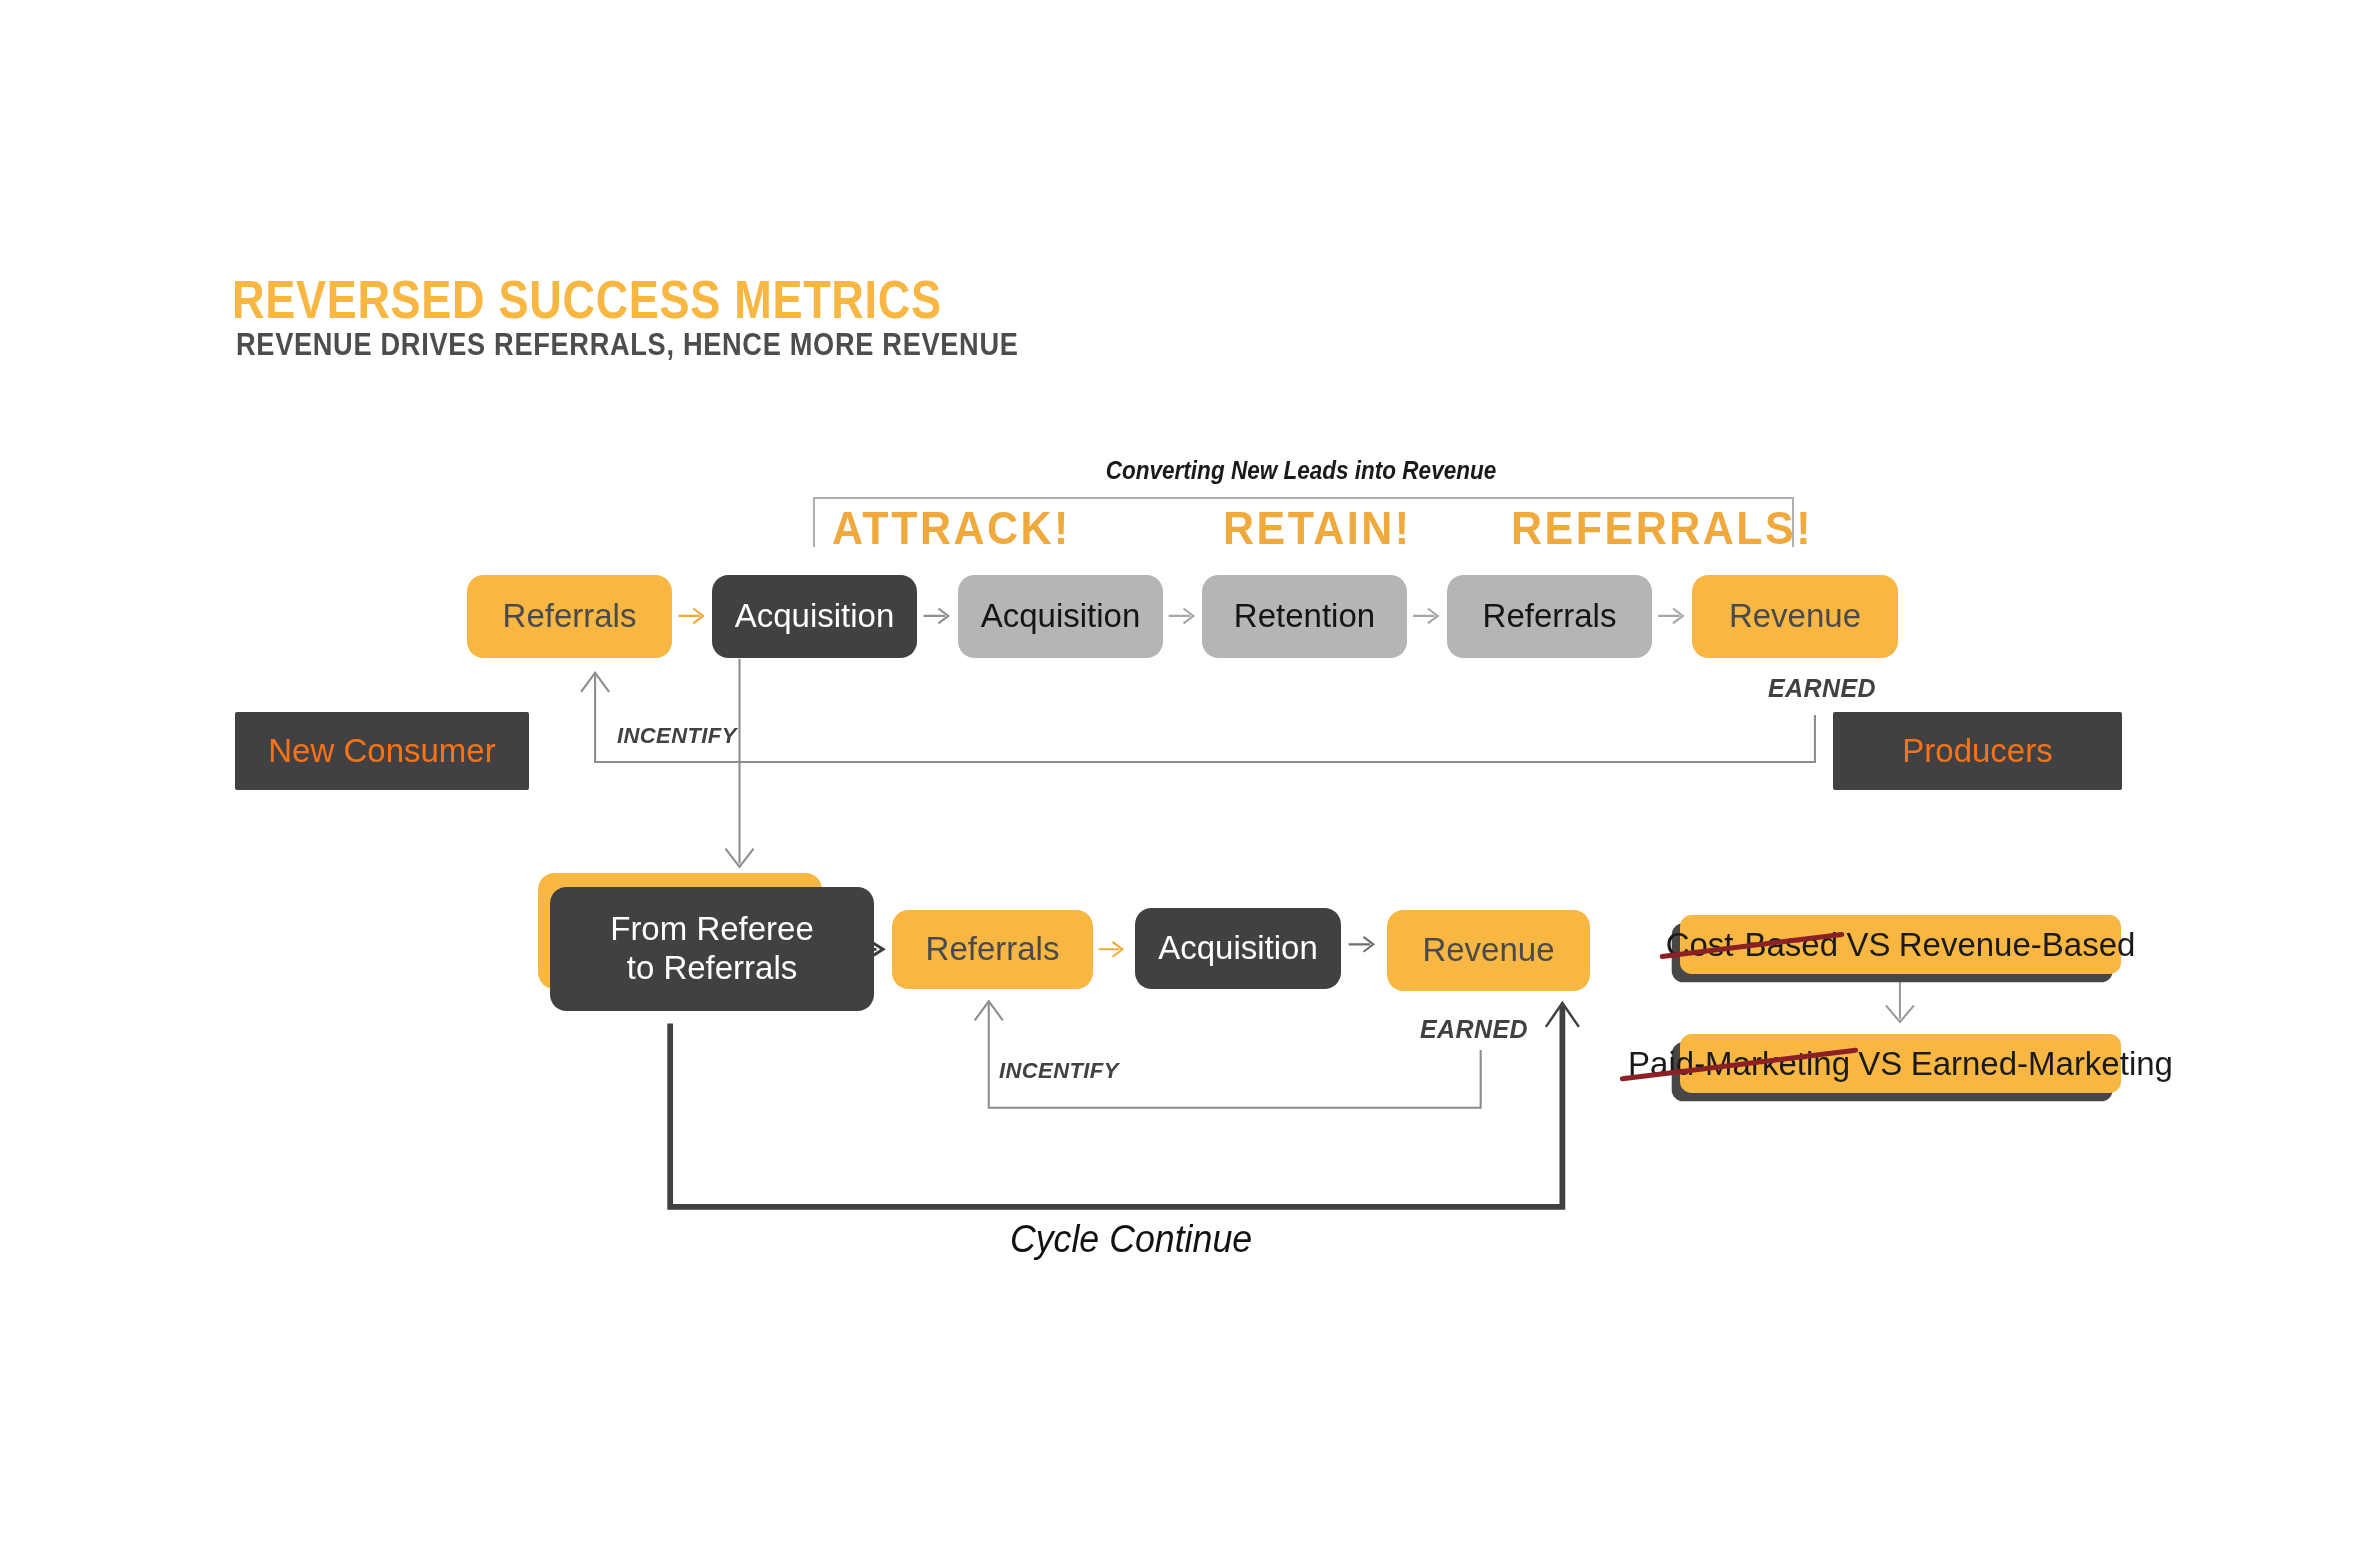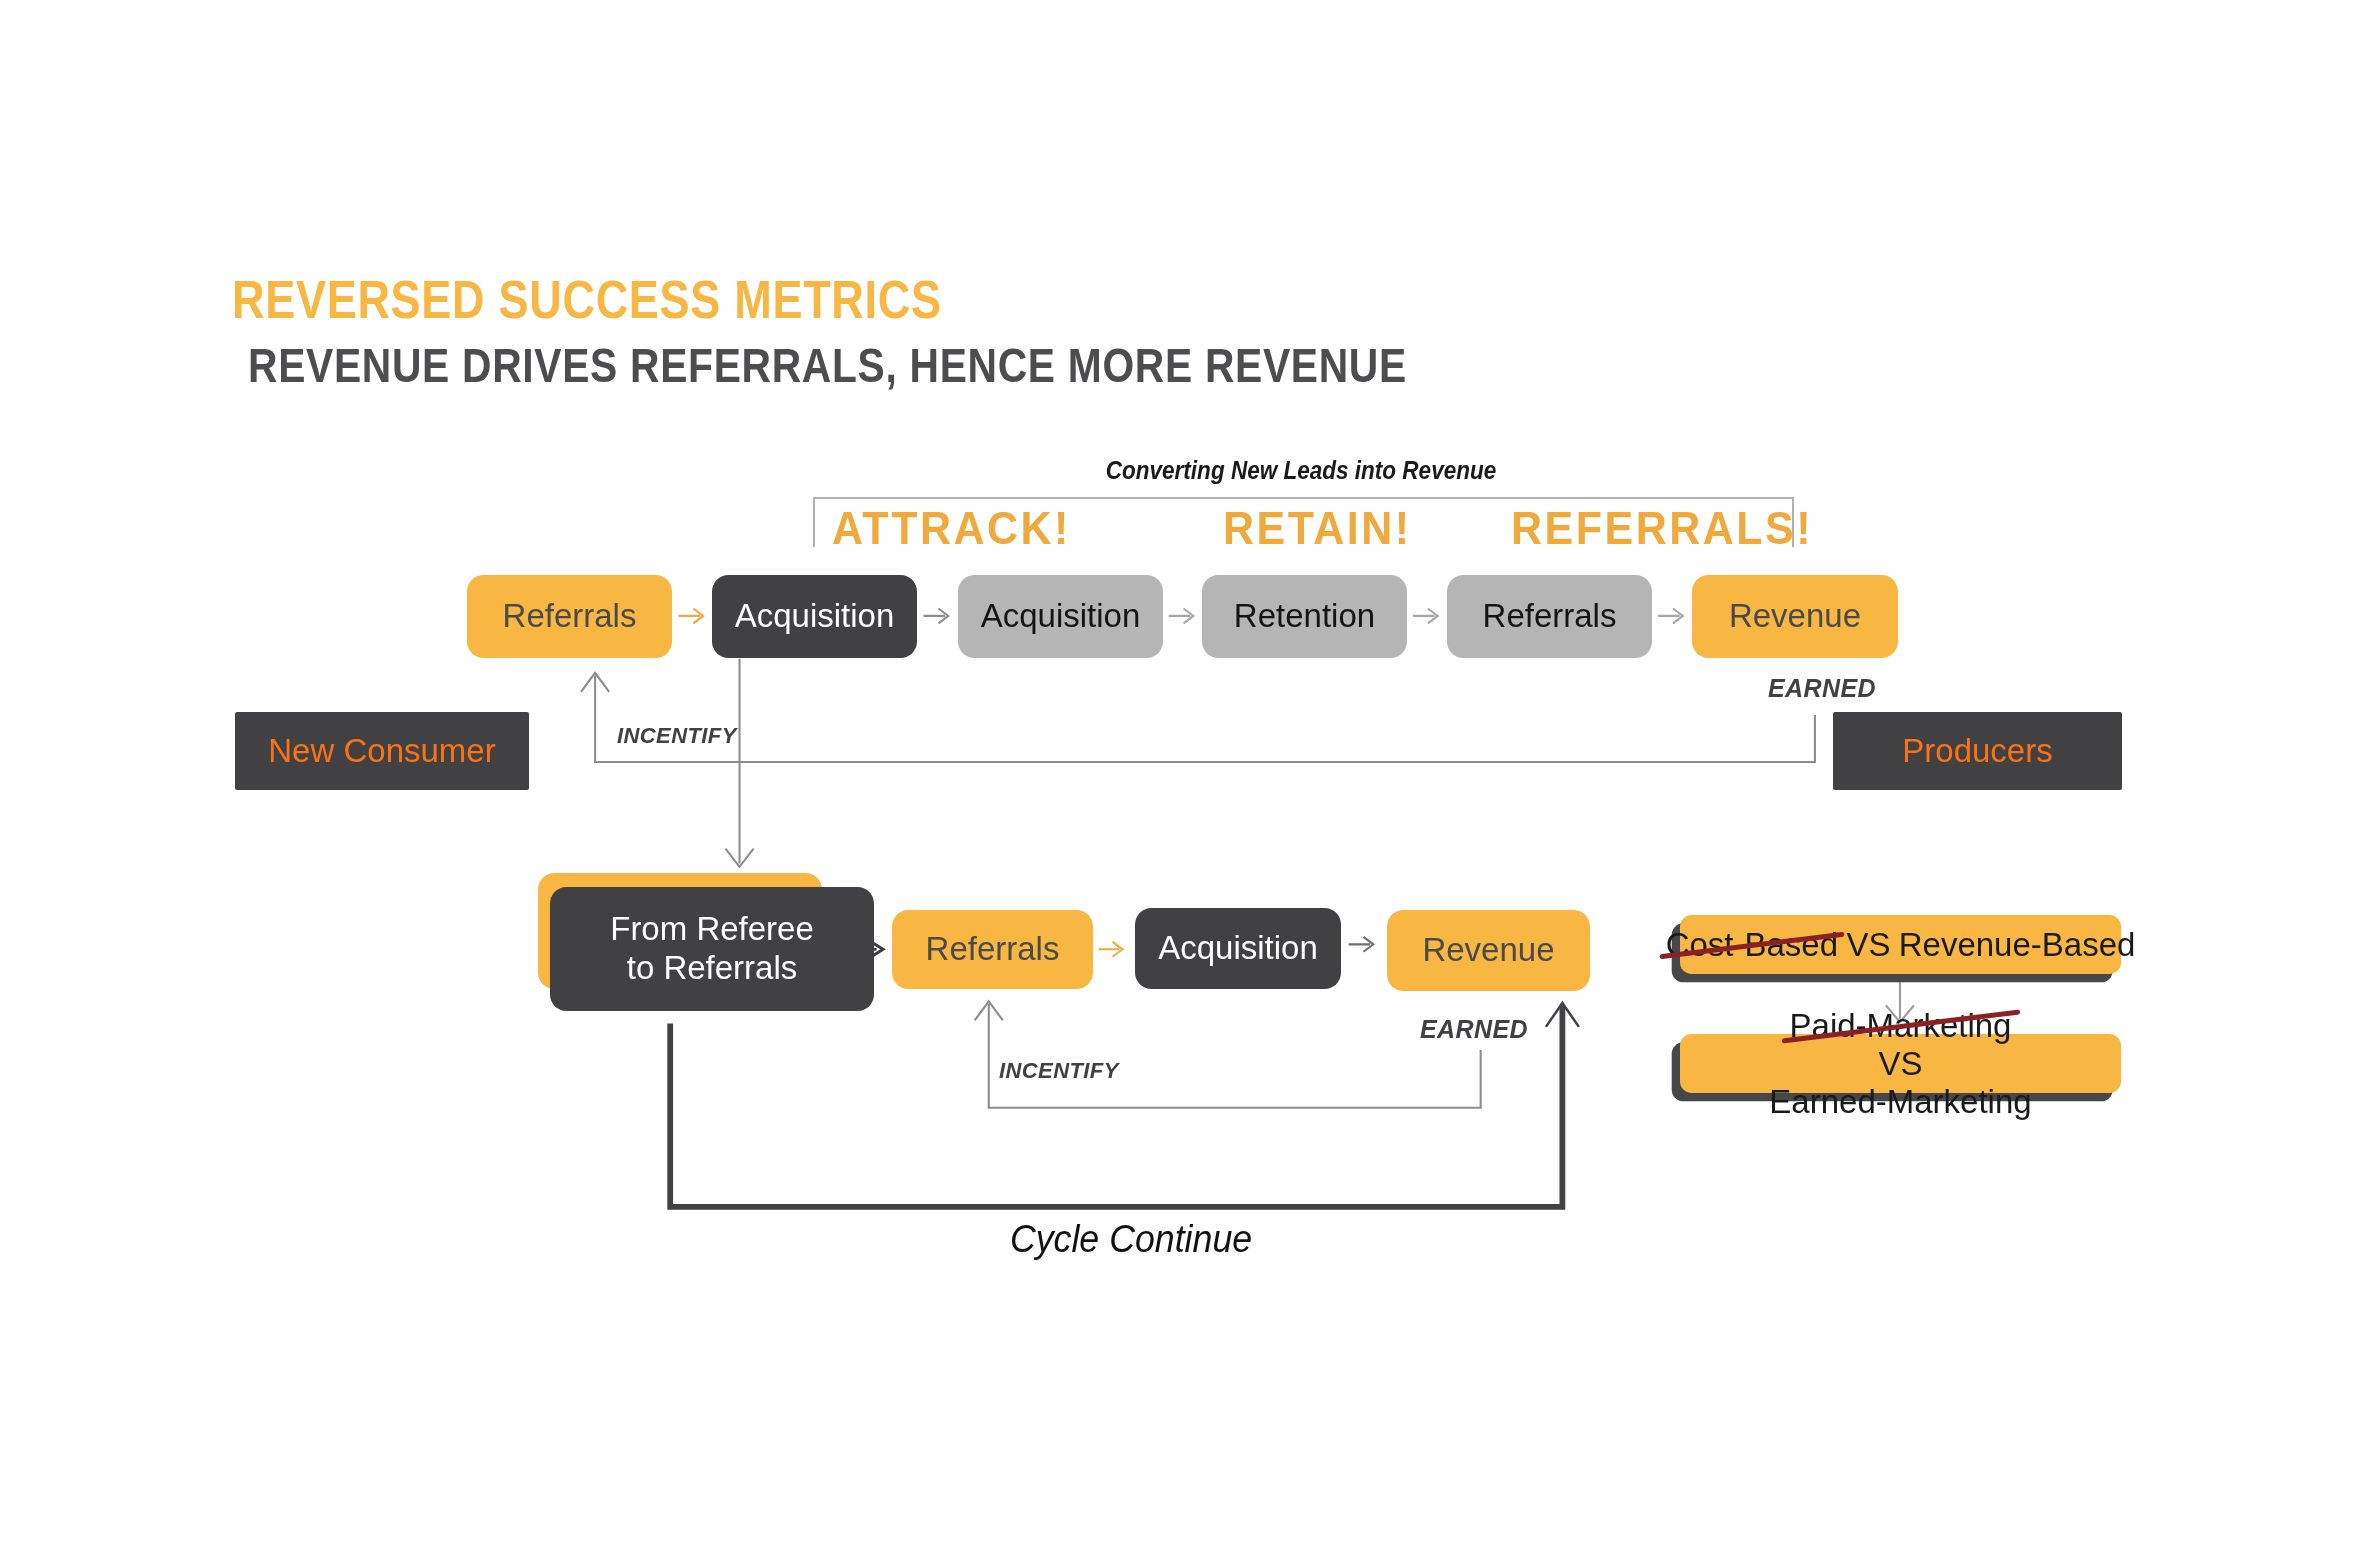--- a/index.html
+++ b/index.html
@@ -1,21 +1,21 @@
 <!DOCTYPE html>
 <html style="--yellow: #F8B742; --yellow-deep: #F0A93C; --dark: #414042; --gray-box: #B5B5B6; --line: #8C8C8C; --bracket: #B0B0B0; --strike: #8B2125; --subtitle: #4D4D4F; --ink: #1A1A1A; --label-on-yellow: #4A4A4C;font-size:13.2px"><head>
 <meta charset="utf-8">
 <style>
   html,body{margin:0;padding:0;background:#ffffff;}
   body{font-family:"Liberation Sans",sans-serif;}
   .canvas{position:relative;width:2377px;height:1552px;background:#ffffff;overflow:hidden;}
   .overlay{position:absolute;left:0;top:0;width:2377px;height:1552px;}
 
   .page-title{position:absolute;left:232px;top:269px;margin:0;font-size:53px;font-weight:700;letter-spacing:0.8px;color:var(--yellow);white-space:nowrap;}
-  .page-subtitle{position:absolute;left:232px;top:322px;margin:16px;font-size:48px;font-weight:700;letter-spacing:0.8px;color:var(--subtitle);white-space:nowrap;}
+  .page-subtitle{position:absolute;left:232px;top:322px;margin:4px;font-size:32px;font-weight:700;letter-spacing:0.8px;color:var(--subtitle);white-space:nowrap;}
   .cond{display:inline-block;transform:scaleX(.85);transform-origin:0 50%;}
 
   .caption{position:absolute;left:1301px;top:456px;font-size:25.6px;font-style:italic;font-weight:700;color:var(--ink);white-space:nowrap;transform:translateX(-50%) scaleX(.88);}
 
   .bracket{position:absolute;left:813px;top:497px;width:977px;height:48px;border-top:2.5px solid var(--bracket);border-left:2.5px solid var(--bracket);border-right:2.5px solid var(--bracket);}
 
   .brush{position:absolute;top:504px;font-size:43px;font-weight:700;letter-spacing:2.5px;color:var(--yellow-deep);white-space:nowrap;transform:scaleY(1.06);}
 
   .box{position:absolute;display:flex;align-items:center;justify-content:center;text-align:center;border-radius:16.5px;font-size:33px;line-height:1.18;white-space:nowrap;}
   .box.yellow{background:var(--yellow);color:var(--label-on-yellow);}
@@ -148,20 +148,20 @@
   <div class="tag" style="left:1420px;top:1015px;">EARNED</div>
   <div class="tag" style="left:999px;top:1058px;font-size:22px;">INCENTIFY</div>
 
   <div class="cycle">Cycle Continue</div>
 
   <div class="comp" style="top:915px;">
     <span class="struck">Cost-Based</span>
     <span class="vs">VS</span>
     <span>Revenue-Based</span>
   </div>
-  <div class="comp" style="top:1034px;flex-direction:column;">
+  <div class="comp" style="top:1034px;">
     <span class="struck">Paid-Marketing</span>
     <span class="vs">VS</span>
     <span>Earned-Marketing</span>
   </div>
 
 </div>
 
 
 </body></html>

